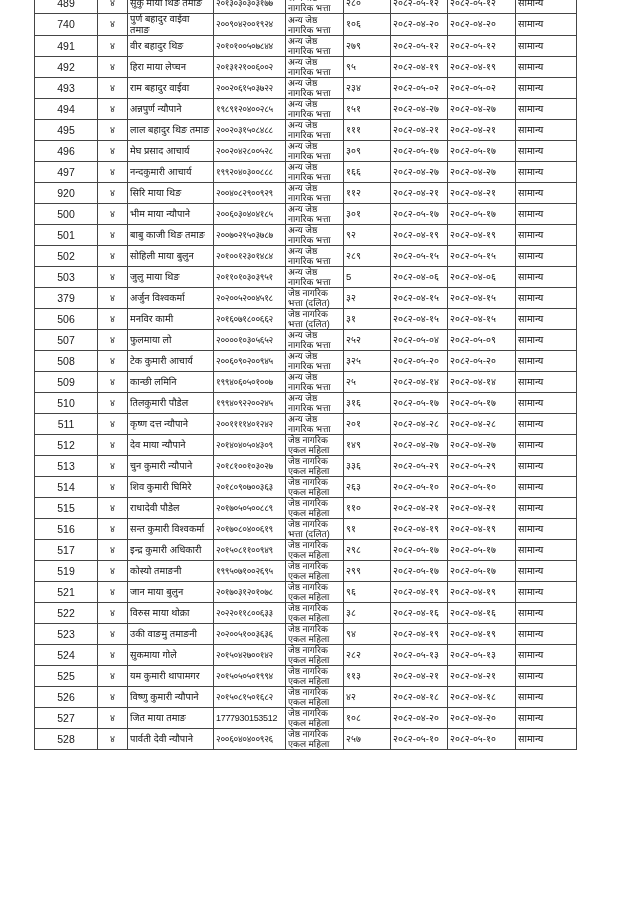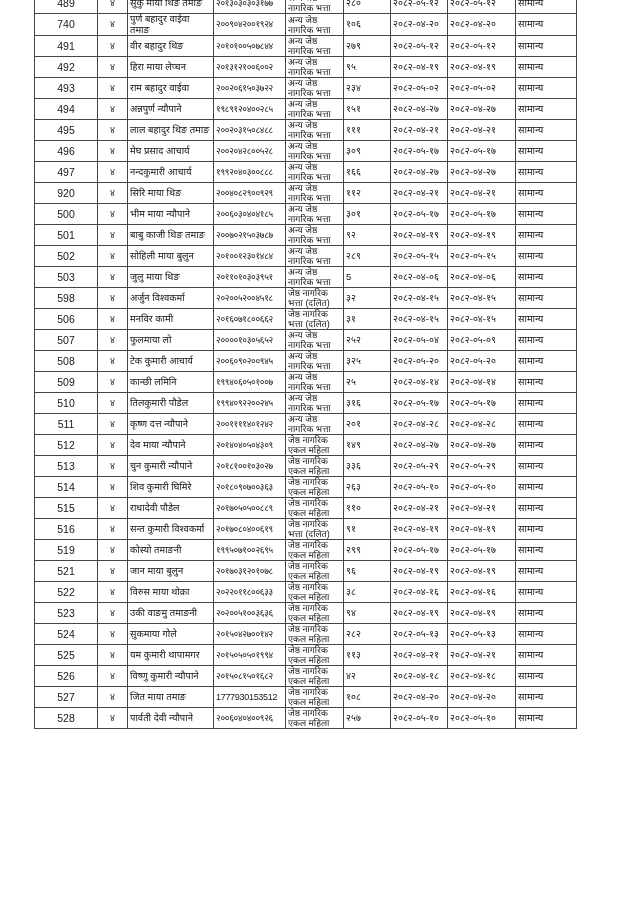--- a/index.html
+++ b/index.html
@@ -186,21 +186,21 @@
           <td class="c-ward">४</td>
           <td class="c-name">जुलु माया थिङ</td>
           <td class="c-id">२०११०१०३०३९५१</td>
           <td class="c-type">अन्य जेष्ठ नागरिक भत्ता</td>
           <td class="c-amt">5</td>
           <td class="c-date">२०८२-०४-०६</td>
           <td class="c-date">२०८२-०४-०६</td>
           <td class="c-status">सामान्य</td>
         </tr>
         <tr>
-          <td class="c-sn">598</td>
+          <td class="c-sn">379</td>
           <td class="c-ward">४</td>
           <td class="c-name">अर्जुन विश्वकर्मा</td>
           <td class="c-id">२०२००५२००४५१८</td>
           <td class="c-type">जेष्ठ नागरिक भत्ता (दलित)</td>
           <td class="c-amt">३२</td>
           <td class="c-date">२०८२-०४-१५</td>
           <td class="c-date">२०८२-०४-१५</td>
           <td class="c-status">सामान्य</td>
         </tr>
         <tr>
@@ -318,20 +318,31 @@
           <td class="c-ward">४</td>
           <td class="c-name">सन्त कुमारी विश्वकर्मा</td>
           <td class="c-id">२०१७०८०४००६१९</td>
           <td class="c-type">जेष्ठ नागरिक भत्ता (दलित)</td>
           <td class="c-amt">९१</td>
           <td class="c-date">२०८२-०४-१९</td>
           <td class="c-date">२०८२-०४-१९</td>
           <td class="c-status">सामान्य</td>
         </tr>
         <tr>
+          <td class="c-sn">517</td>
+          <td class="c-ward">४</td>
+          <td class="c-name">इन्द्र कुमारी अधिकारी</td>
+          <td class="c-id">२०१५०८११००९४९</td>
+          <td class="c-type">जेष्ठ नागरिक एकल महिला</td>
+          <td class="c-amt">२९८</td>
+          <td class="c-date">२०८२-०५-१७</td>
+          <td class="c-date">२०८२-०५-१७</td>
+          <td class="c-status">सामान्य</td>
+        </tr>
+        <tr>
           <td class="c-sn">519</td>
           <td class="c-ward">४</td>
           <td class="c-name">कोस्यो तमाङनी</td>
           <td class="c-id">१९९५०७१००२६९५</td>
           <td class="c-type">जेष्ठ नागरिक एकल महिला</td>
           <td class="c-amt">२९९</td>
           <td class="c-date">२०८२-०५-१७</td>
           <td class="c-date">२०८२-०५-१७</td>
           <td class="c-status">सामान्य</td>
         </tr>

